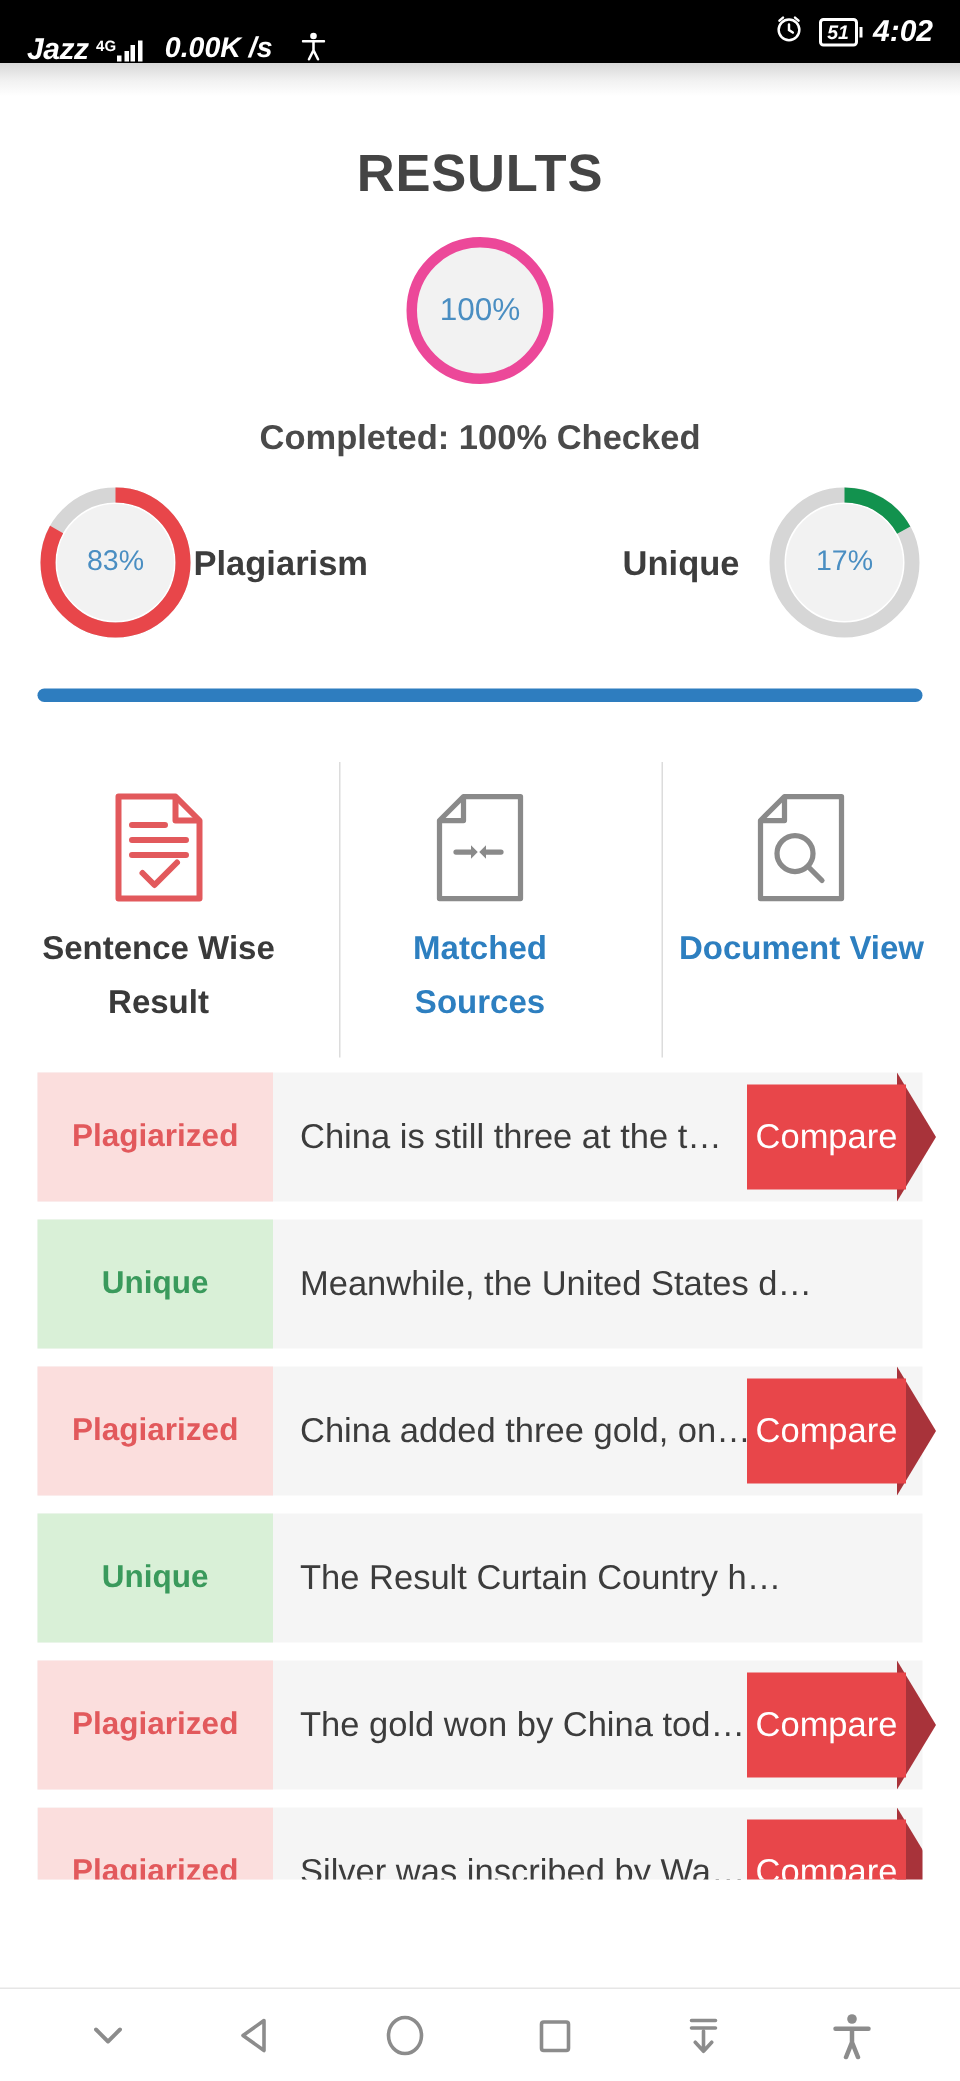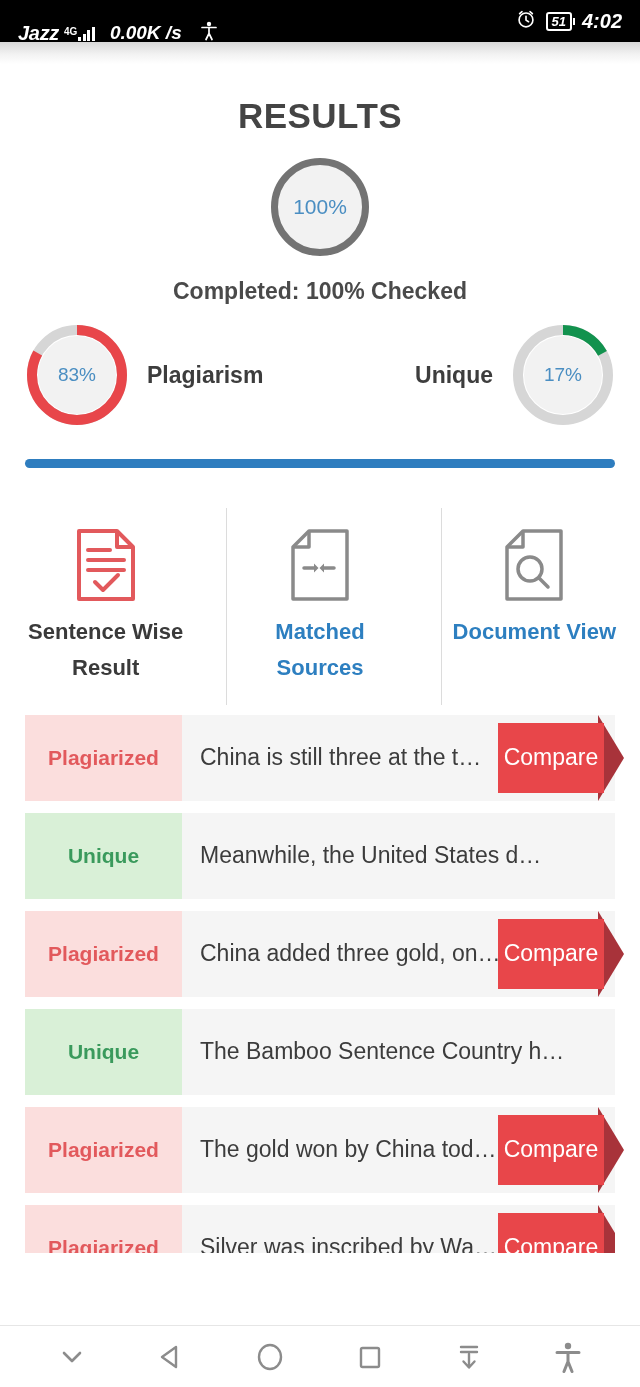--- a/index.html
+++ b/index.html
@@ -58,21 +58,21 @@
     font-size: 35px; font-weight: bold;
     color: #444444;
     letter-spacing: 0.5px;
     margin-top: 32px;
   }
 
   .ring-wrap { display: flex; justify-content: center; margin-top: 22px; }
   .ring {
     width: 98px; height: 98px; border-radius: 50%;
     background: #f2f2f2;
-    border: 7px solid #737373;
+    border: 7px solid #ec4899;
     display: flex; align-items: center; justify-content: center;
   }
   .ring-text { font-size: 21px; color: #4a8ec2; }
 
   .completed {
     text-align: center;
     font-size: 23px; font-weight: bold; color: #4a4a4a;
     margin-top: 22px;
   }
 
@@ -90,21 +90,21 @@
   .donut-center {
     position: relative;
     width: 78px; height: 78px; border-radius: 50%;
     background: #f2f2f2;
     display: flex; align-items: center; justify-content: center;
     font-size: 19px; color: #4a8ec2;
   }
   .donut-label {
     font-size: 23px; font-weight: bold; color: #3d3d3d;
   }
-  .gap-l { margin-left: 18px; }
+  .gap-l { }
   .gap-r { margin-right: 18px; }
 
   
   .progress-line {
     margin: 32px 25px 0 25px;
     height: 9px; border-radius: 5px;
     background: #2e7dbf;
   }
 
   
@@ -313,21 +313,21 @@
       <svg width="126" height="86" viewBox="0 0 126 86">
         <path d="M100 0 126 43 100 86z" fill="#a8333a"></path>
         <rect x="0" y="8" width="106" height="70" fill="#e8464a"></rect>
       </svg>
       <div class="compare-label">Compare</div>
     </div>
   </div>
 
   <div class="row">
     <div class="row-tag uniq">Unique</div>
-    <div class="row-text">The Bamboo Sentence Country h…</div>
+    <div class="row-text">The Result Curtain Country h…</div>
 
   </div>
 
   <div class="row">
     <div class="row-tag plag">Plagiarized</div>
     <div class="row-text">The gold won by China tod…</div>
     <div class="compare-btn">
       <svg width="126" height="86" viewBox="0 0 126 86">
         <path d="M100 0 126 43 100 86z" fill="#a8333a"></path>
         <rect x="0" y="8" width="106" height="70" fill="#e8464a"></rect>

